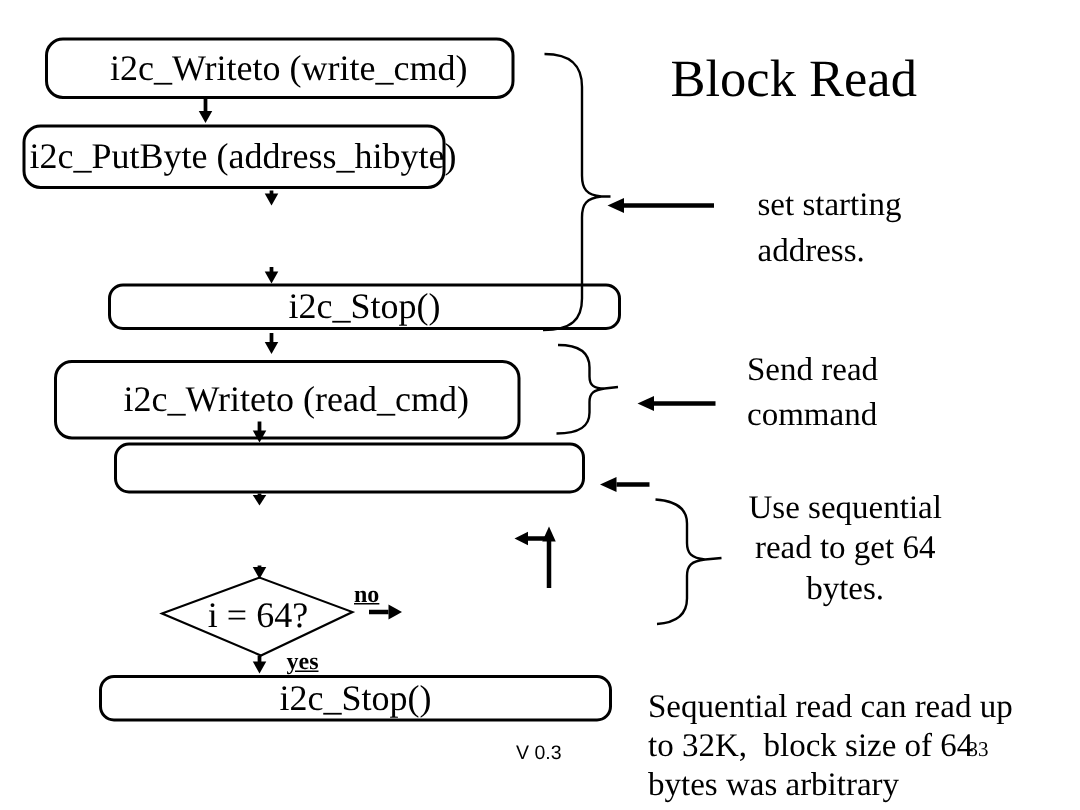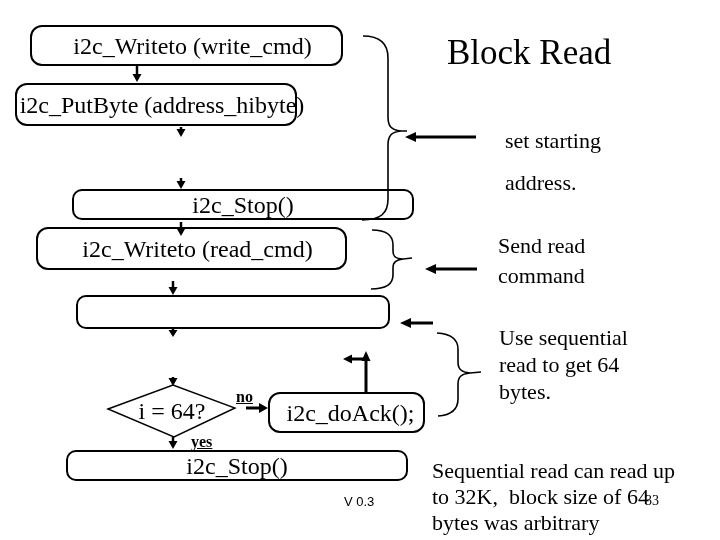--- a/index.html
+++ b/index.html
@@ -22,23 +22,23 @@
   .diamond-label{
     position:absolute;left:108px;top:386px;width:128px;height:50px;
     display:flex;align-items:center;justify-content:center;font-size:24px;
   }
   .branch{
     position:absolute;font-size:16px;font-weight:bold;line-height:1;text-decoration:underline;
   }
   .ann{
     position:absolute;font-size:22px;white-space:pre-wrap;
   }
-  .ann.lh31{line-height:42px;}
+  .ann.lh31{line-height:31px;}
   .ann.lh30{line-height:30px;}
-  .ann.lh27{line-height:27px;}
+  .ann.lh27{line-height:27px;text-align:center;}
   .ann.lh26{line-height:26px;margin-top:33px;}
   .version{
     position:absolute;left:344px;top:494px;font-size:13px;
     font-family:"Liberation Sans", sans-serif;
   }
   .pagenum{position:absolute;left:645px;top:493px;font-size:14px;}
   svg.overlay{position:absolute;left:0;top:0;pointer-events:none;}
 </style>
 </head>
 <body>
@@ -49,28 +49,25 @@
 
   <div class="fbox left" style="left:30px;top:25px;width:313px;height:41px;">
     <span>i2c_Writeto (write_cmd)</span>
   </div>
   <div class="fbox left" style="left:15px;top:83px;width:282px;height:43px;">
     <span>i2c_PutByte (address_hibyte)</span>
   </div>
   <div class="fbox center sm" style="left:24px;top:189px;width:342px;height:31px;">
     <span>i2c_Stop()</span>
   </div>
-  <div class="fbox left" style="left:36px;top:227px;width:311px;height:43px;">
+  <div class="fbox left" style="left:36px;top:240px;width:311px;height:53px;">
     <span>i2c_Writeto (read_cmd)</span>
   </div>
   <div class="fbox center sm" style="left:28px;top:295px;width:314px;height:34px;">
     <span></span>
-  </div>
-  <div class="fbox left" style="left:268px;top:392px;width:157px;height:41px;padding-left:8px;">
-    <span>i2c_doAck();</span>
   </div>
   <div class="fbox center sm" style="left:18px;top:450px;width:342px;height:31px;">
     <span>i2c_Stop()</span>
   </div>
 
   <svg class="overlay" width="720" height="540" viewBox="0 0 720 540">
 
     <polygon points="108,409 173,385 235,408 174,437" fill="#ffffff" stroke="#000" stroke-width="1.4"></polygon>
 
     <g stroke="#000" stroke-width="2.5" fill="#000">

